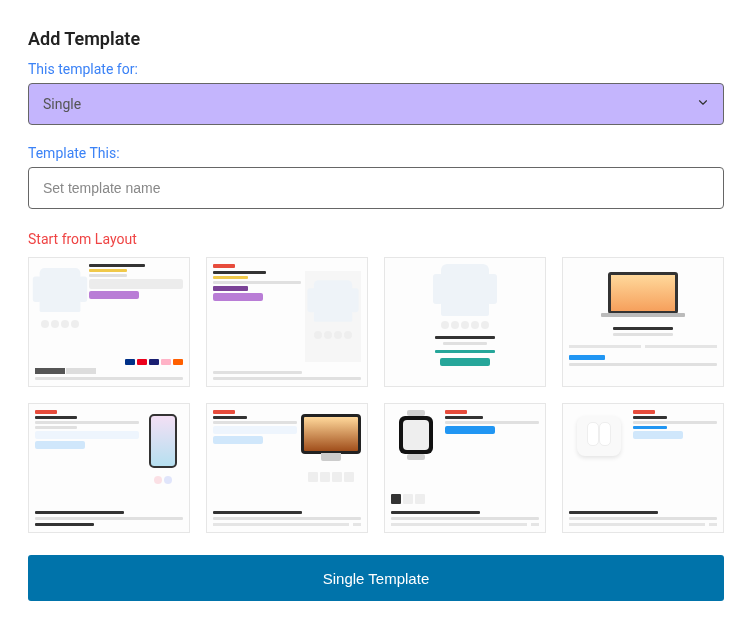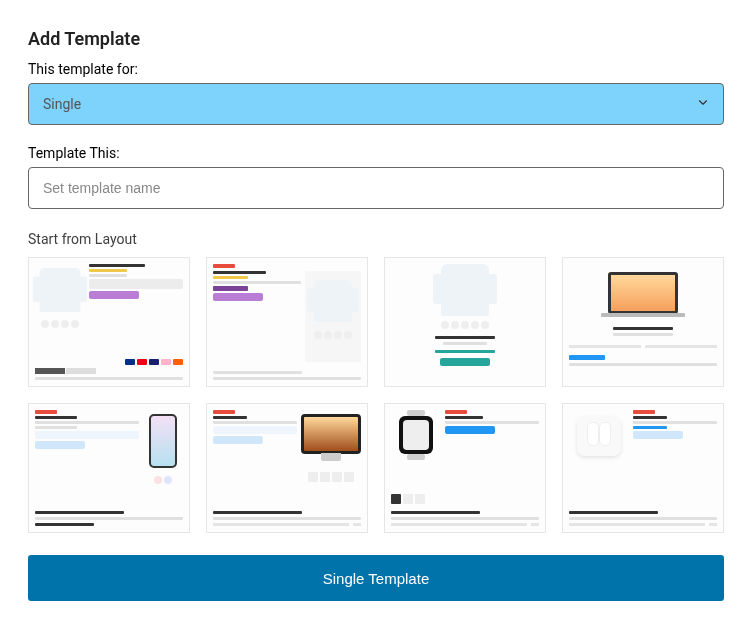--- a/index.html
+++ b/index.html
@@ -11,39 +11,39 @@
       width: 752px;
     }
     h2 {
       font-size: 18px;
       font-weight: 600;
       margin-bottom: 12px;
       color: #222;
     }
     .field-label {
       font-size: 14px;
-      color: #000000;
+      color: #3b82f6;
       margin-bottom: 6px;
     }
     .select-wrap {
       position: relative;
       margin-bottom: 20px;
     }
     .select {
       width: 100%;
       height: 42px;
       border: 1px solid #666;
       border-radius: 4px;
       padding: 0 14px;
       font-size: 14px;
       color: #555;
       display: flex;
       align-items: center;
       cursor: pointer;
-      background: #7dd3fc;
+      background: #c4b5fd;
     }
     .select-caret {
       position: absolute;
       right: 14px;
       top: 50%;
       transform: translateY(-50%);
       pointer-events: none;
     }
     .input {
       width: 100%;
@@ -51,21 +51,21 @@
       border: 1px solid #666;
       border-radius: 4px;
       padding: 0 14px;
       font-size: 14px;
       color: #555;
       margin-bottom: 22px;
     }
     .input::placeholder { color: #888; }
     .section-label {
       font-size: 14px;
-      color: #404040;
+      color: #ef4444;
       margin-bottom: 10px;
     }
     .layout-grid {
       display: grid;
       grid-template-columns: repeat(4, 1fr);
       gap: 16px;
       margin-bottom: 22px;
     }
     .layout-card {
       border: 1px solid #e6e6e6;

